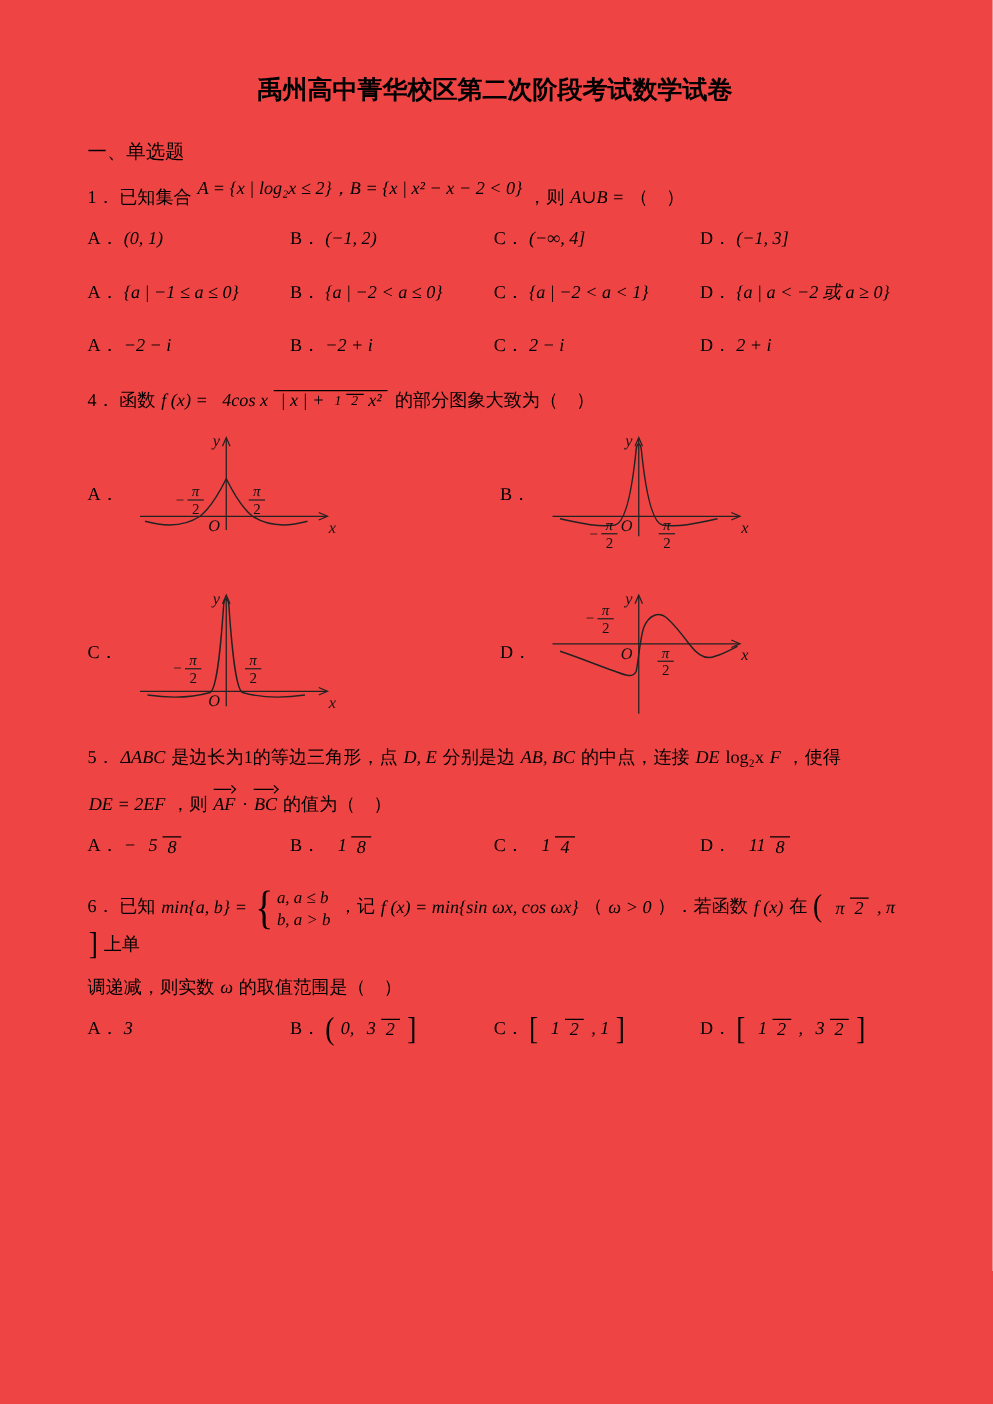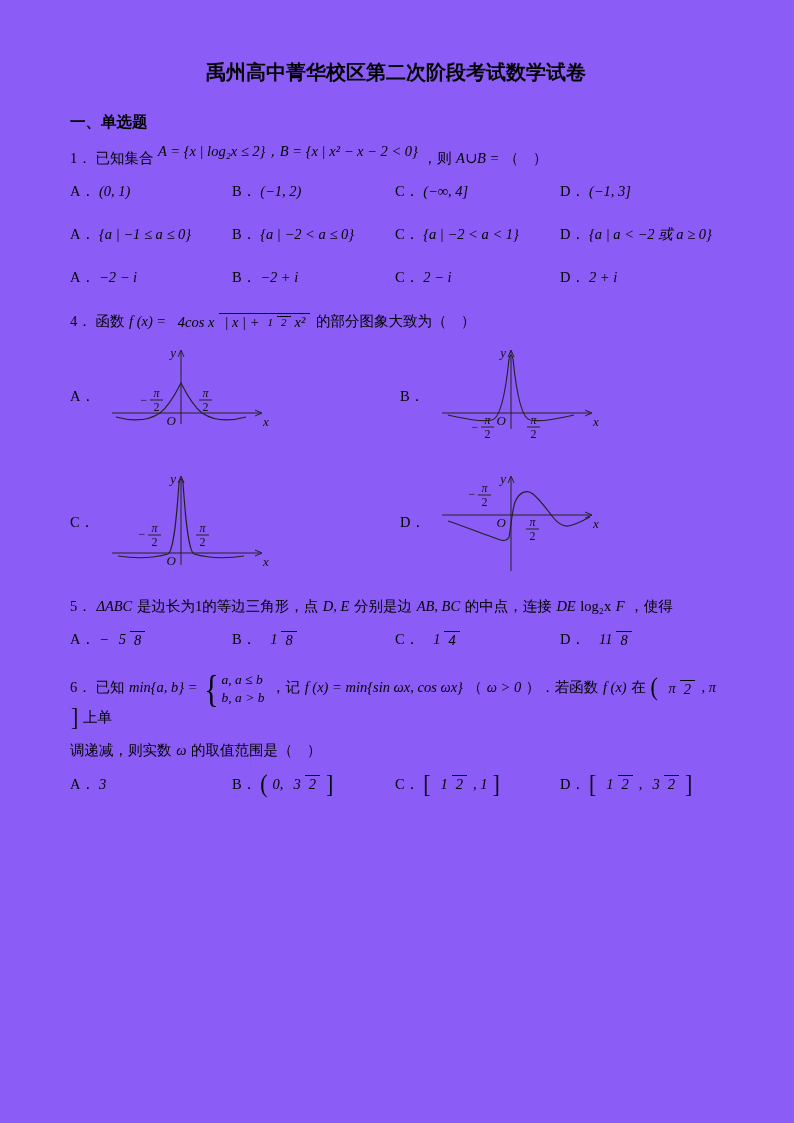--- a/index.html
+++ b/index.html
@@ -1,24 +1,24 @@
 <!DOCTYPE html>
 <html><head>
 <meta charset="utf-8">
 <style>
   * { box-sizing: border-box; }
   html, body { margin:0; padding:0; background:#ffffff; }
   .page {
     width:794px; min-height:1123px; margin:0 auto;
     padding:56px 72px 30px 70px;
     font-family:"Liberation Serif","DejaVu Serif",serif;
-    font-size:14.5px; line-height:1.6; color:#000; background:#8b5cf6;
+    font-size:14.5px; line-height:1.6; color:#000; background:#ef4444;
   }
   .title { text-align:center; font-weight:bold; font-size:20px; margin:0 0 22px; }
-  .section { font-weight:bold; font-size:15.5px; margin:0 0 12px; }
+  .section { font-weight:normal; font-size:15.5px; margin:0 0 12px; }
   .q { margin:0 0 8px; }
   .cn { font-style:normal; }
   .math { font-style:italic; margin:0 1px; }
   .raise { position:relative; top:-7px; display:inline-block; }
   .opts { display:grid; grid-template-columns:162px 163px 165px auto; align-items:center; margin:10px 0 20px; }
   .opt { display:flex; align-items:center; gap:3px; }
   .frac { display:inline-flex; flex-direction:row; align-items:center; text-align:center;
           vertical-align:middle; line-height:1.15; margin:0 2px; font-style:italic; }
   .frac > .fn { padding:0 4px; }
   .frac > .fd { border-top:1px solid #000; padding:0 4px; display:inline-flex; align-items:center; gap:2px; justify-content:center; }
@@ -229,20 +229,28 @@
     <span class="cn">是边长为1的等边三角形，点</span>
     <span class="math">D, E</span>
     <span class="cn">分别是边</span>
     <span class="math">AB, BC</span>
     <span class="cn">的中点，连接</span>
     <span class="math">DE</span>
     <span class="cn">log₂x</span>
     <span class="math">F</span>
     <span class="cn">，使得</span>
   </p>
+  <p class="q q5l2">
+    <span class="math">DE = 2EF</span>
+    <span class="cn">，则</span>
+    <span class="vec">AF</span>
+    <span class="math">·</span>
+    <span class="vec">BC</span>
+    <span class="cn">的值为（　）</span>
+  </p>
   <div class="opts">
     <div class="opt">
       <span class="ol">A．</span>
       <span class="math">−</span>
       <span class="frac">
         <span class="fn">5</span>
         <span class="fd">8</span>
       </span>
     </div>
     <div class="opt">

